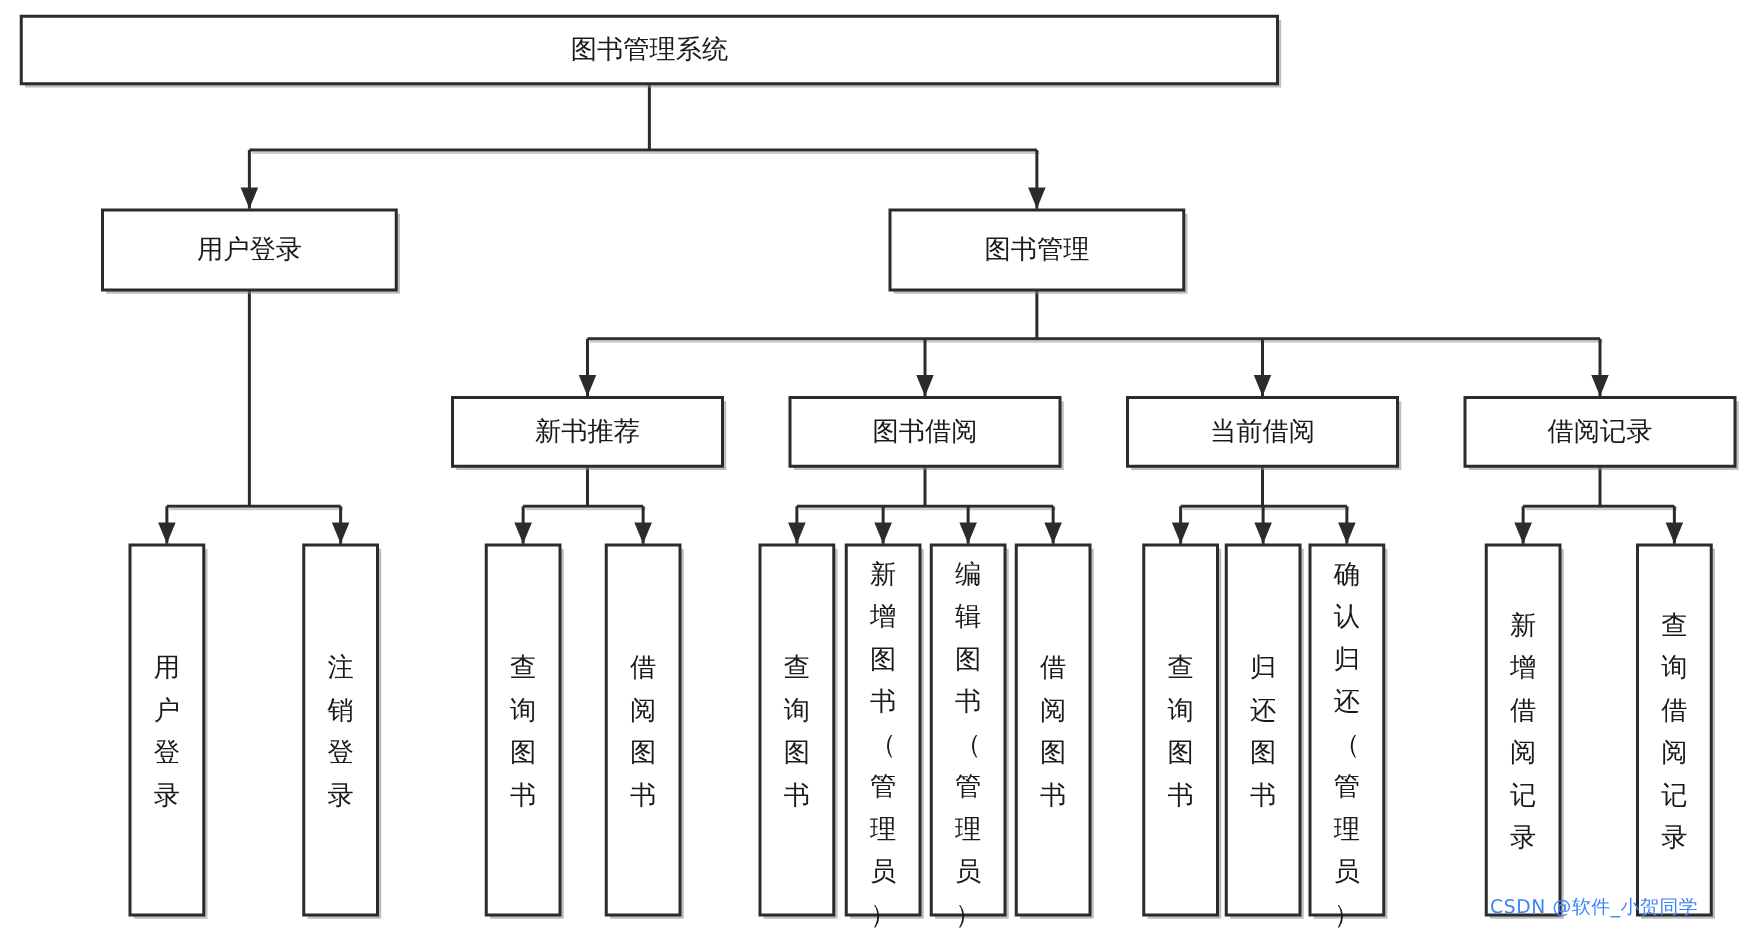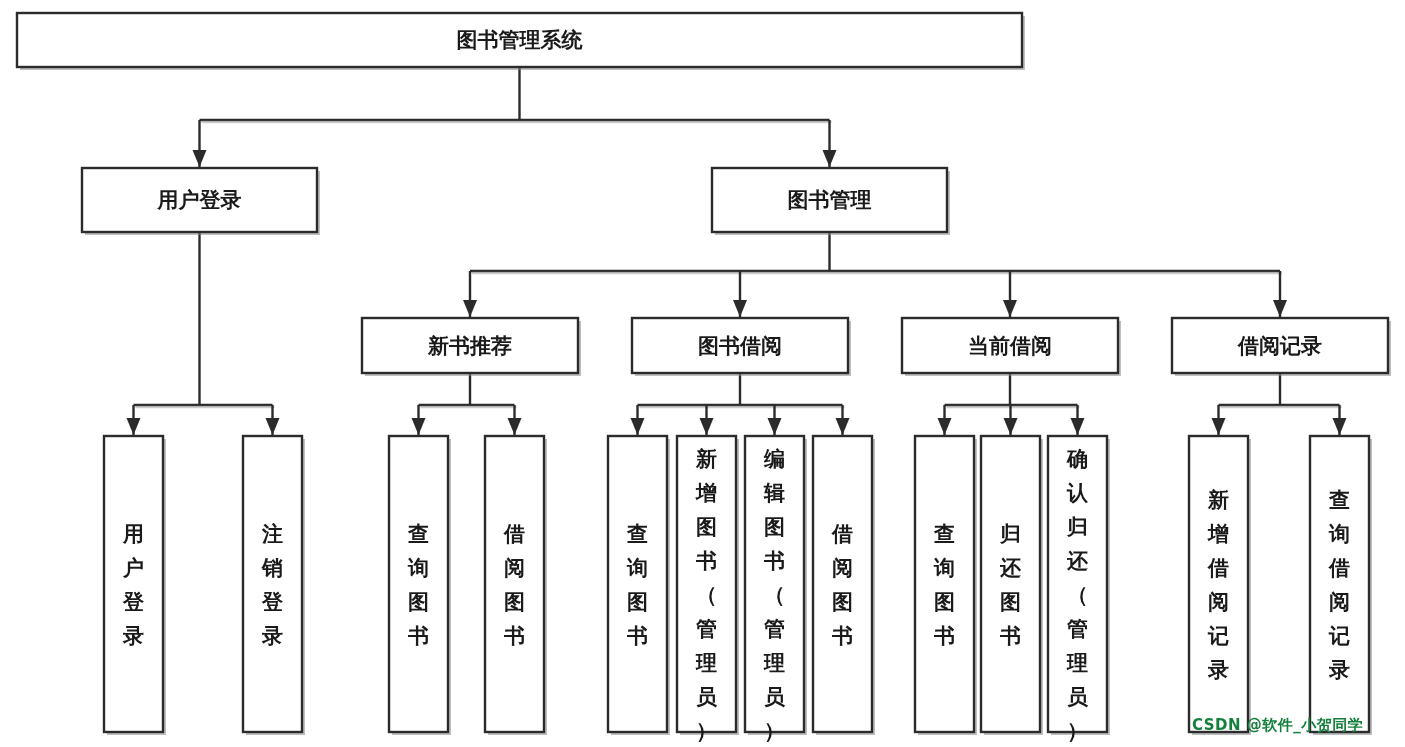--- a/index.html
+++ b/index.html
@@ -1,20 +1,20 @@
 <!DOCTYPE html>
 <html><head>
 <meta charset="utf-8">
 <style>
   html,body{margin:0;padding:0;background:#ffffff;}
   body{
     font-family:"DejaVu Sans","Liberation Sans",sans-serif;
     width:1405px;height:747px;overflow:hidden;position:relative;
   }
-  #diagram-root{position:relative;width:1182px;height:747px;background:#fff;font-weight:bold;}
+  #diagram-root{position:relative;width:1182px;height:747px;background:#fff;}
   svg#tree-svg{position:absolute;left:0;top:0;width:1405px;height:747px;display:block;}
   .node-box{
     fill:#ffffff;stroke:#2b2b2b;stroke-width:2.4;
   }
   .node-shadow{ fill:#8a8a8a; opacity:.55; }
   .connector{ stroke:#2b2b2b; stroke-width:2.4; fill:none; stroke-linecap:butt; }
   .connector-shadow{ stroke:#9a9a9a; stroke-width:2.4; fill:none; opacity:.5; }
   .arrow-head{ fill:#2b2b2b; }
   .node-label{
     font-family:"DejaVu Sans","Liberation Sans",sans-serif;
@@ -28,21 +28,21 @@
     font-family:"DejaVu Sans","Liberation Sans",sans-serif;
     fill:#1a1a1a;
     font-size:21px;
     text-anchor:middle;
     white-space:pre;
   }
   .watermark{
     position:absolute;
     font-family:"DejaVu Sans","Liberation Sans",sans-serif;
     font-size:15px;
-    color:#15803d;
+    color:#3b82f6;
     letter-spacing:.5px;
     white-space:nowrap;
     pointer-events:none;
   }
 </style>
 </head>
 <body>
 
 <div id="diagram-root">
 

